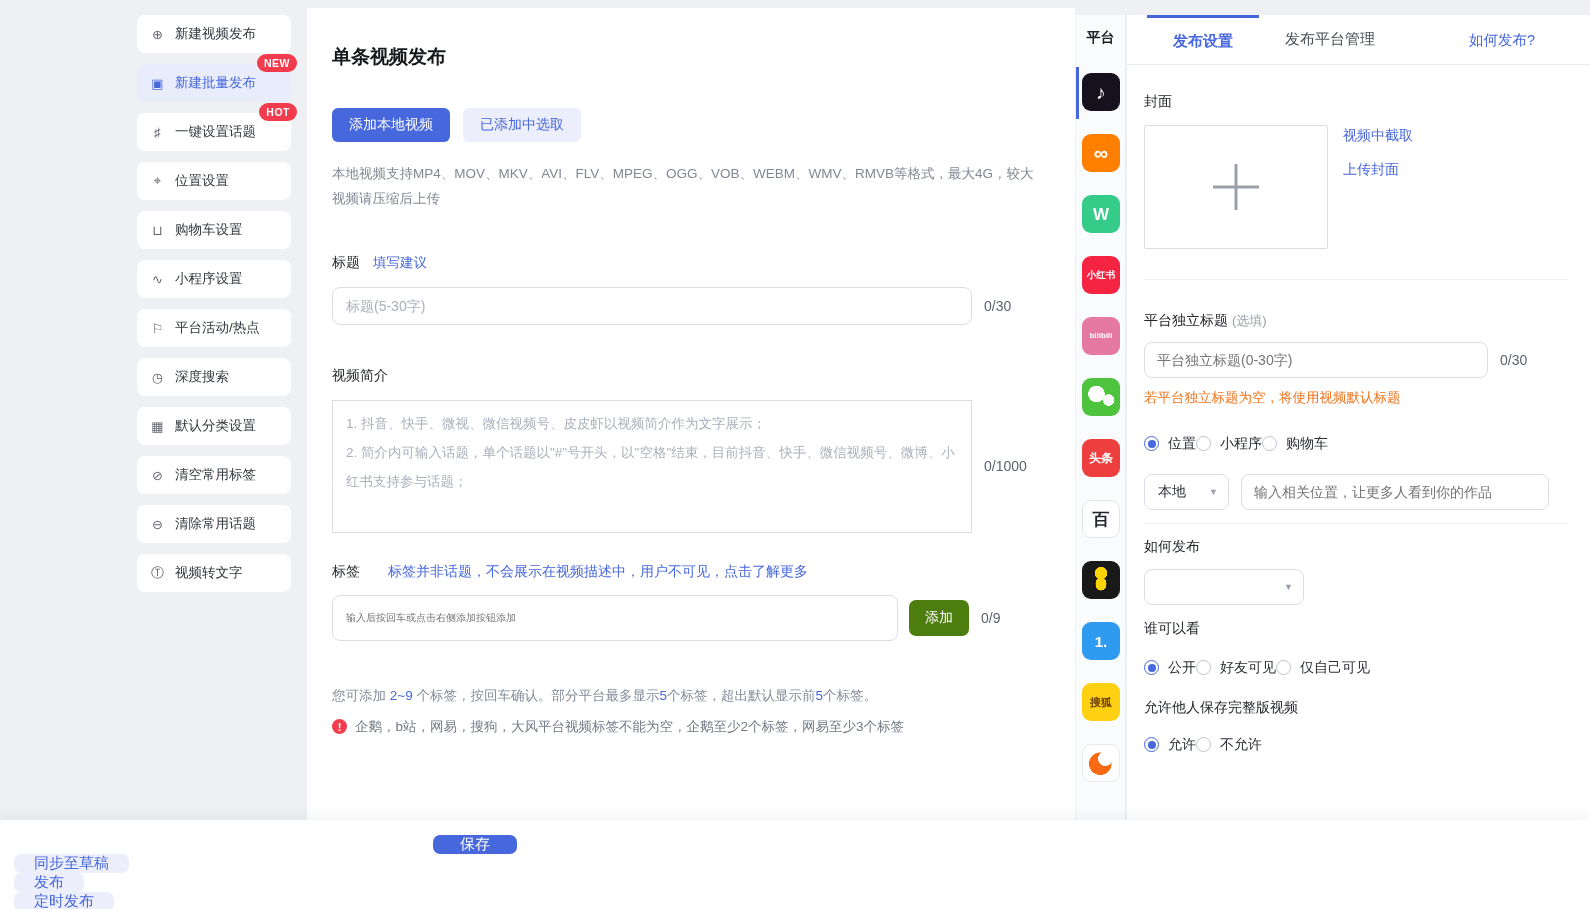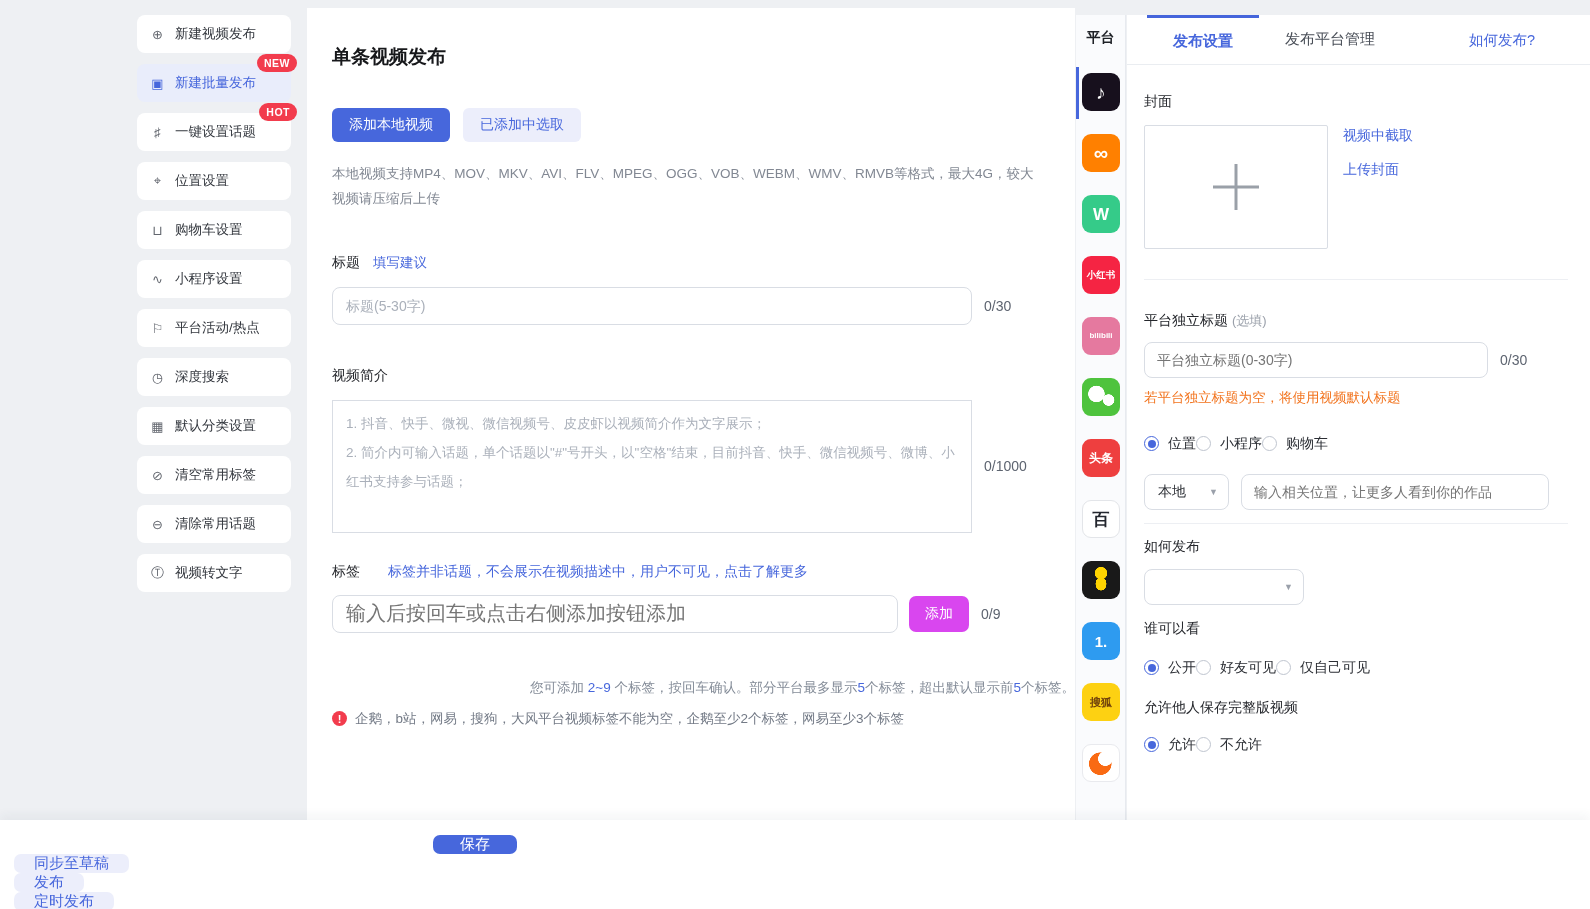--- a/index.html
+++ b/index.html
@@ -38,25 +38,25 @@
   .input-row { margin-top:15px; display:flex; align-items:center; }
   .text-input { width:640px; height:38px; border:1px solid #d9dde4; border-radius:8px;
     padding:0 13px; font-size:14px; color:#25272c; font-family:inherit; outline:none; }
   .text-input::placeholder, textarea::placeholder { color:#aab0ba; }
   .counter { margin-left:12px; font-size:14px; color:#5d6470; flex:none; }
   .desc-row { margin-top:15px; display:flex; align-items:center; }
   .desc-area { width:640px; height:133px; border:1px solid #d9dde4; border-radius:0;
     padding:8px 13px; font-size:13.5px; line-height:2.15; color:#25272c; resize:none;
     font-family:inherit; outline:none; }
   .tag-row { margin-top:14px; display:flex; align-items:center; }
-  .tag-input { width:566px; height:38px; border:1px solid #d9dde4; border-radius:8px;
-    padding:0 13px; font-size:20px; font-family:inherit; outline:none; }
+  .tag-input { width:566px; height:46px; border:1px solid #d9dde4; border-radius:8px;
+    padding:0 13px; font-size:10px; font-family:inherit; outline:none; }
   .add-btn { margin-left:11px; width:60px; height:36px; border:none; border-radius:7px;
-    background:#d946ef; color:#fff; font-size:14px; cursor:pointer; font-family:inherit; }
-  .tag-note { margin-top:46px; font-size:13.5px; color:#848c98;text-align:right; }
+    background:#4d7c0f; color:#fff; font-size:14px; cursor:pointer; font-family:inherit; }
+  .tag-note { margin-top:46px; font-size:13.5px; color:#848c98; }
   .tag-note .acc { color:#4767dc; }
   .tag-warn { margin-top:13px; display:flex; align-items:center; gap:8px; font-size:13.5px; color:#737a86; }
   .warn-icon { width:15px; height:15px; border-radius:50%; background:#f23c4d; color:#fff;
     font-size:11px; font-weight:700; display:flex; align-items:center; justify-content:center; flex:none; }
   
   .rail { position:absolute; left:1076px; top:15px; width:50px; height:805px;
     background:#fafbfd; border-right:1px solid #e7eaef; padding-top:14px; overflow:hidden; }
   .rail-head { text-align:center; font-size:14px; font-weight:700; color:#1e2126; }
   .rail-list { margin-top:26px; }
   .rail-item { position:relative; width:50px; height:40px; margin-bottom:21px;

